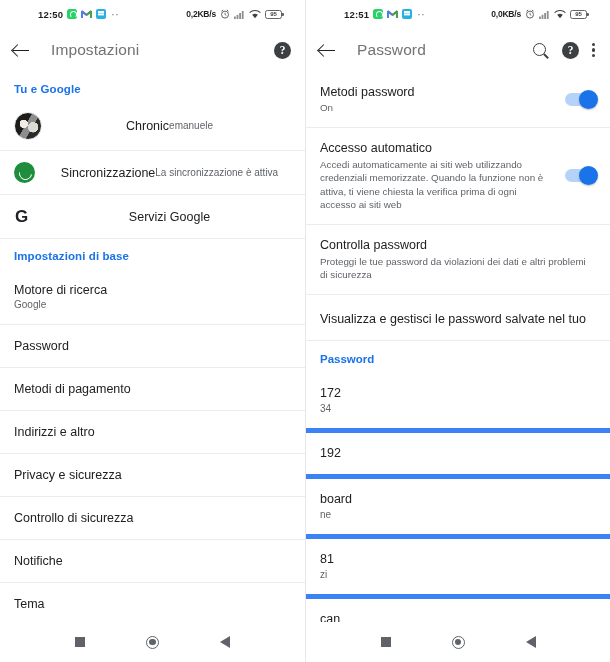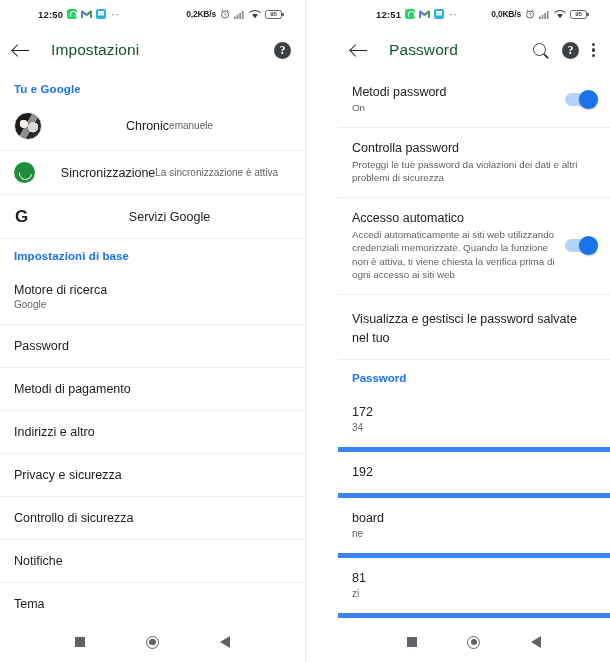--- a/index.html
+++ b/index.html
@@ -11,21 +11,21 @@
   }
   .screens { display: flex; width: 610px; height: 502px; }
   .phone {
     width: 305px; height: 662px;
     background: #ffffff;
     position: relative;
     overflow: hidden;
     display: flex;
     flex-direction: column;
   }
-  .phone.right { border-left: 1px solid #e8e8e8; padding-left: 32px; }
+  .phone.right { border-left: 1px solid #e8e8e8; }
 
   
   .statusbar {
     height: 28px;
     display: flex;
     align-items: center;
     padding: 0 9px;
     font-size: 9.5px;
     color: #1f1f1f;
     flex: 0 0 auto;
@@ -56,21 +56,21 @@
   .appbar {
     height: 44px;
     display: flex;
     align-items: center;
     padding: 0 10px 0 12px;
     flex: 0 0 auto;
     background: #fff;
   }
   .appbar .title {
     font-size: 15.5px;
-    color: #14532d;
+    color: #737373;
     margin-left: 20px;
     font-weight: 400;
     letter-spacing: .1px;
   }
   .bar-icons { margin-left: auto; display: flex; align-items: center; gap: 13px; padding-right: 4px; }
 
   .back-arrow { width: 19px; height: 19px; position: relative; cursor: pointer; }
   .back-arrow::before { content: ""; position: absolute; left: 1px; top: 9px; width: 16px; height: 1.6px; background: #202124; }
   .back-arrow::after { content: ""; position: absolute; left: 1px; top: 5px; width: 8px; height: 8px;
         border-left: 1.6px solid #202124; border-bottom: 1.6px solid #202124; transform: rotate(45deg); }
@@ -370,32 +370,32 @@
           <div class="ptitle">Metodi password</div>
           <div class="psmall">On</div>
         </div>
         <div class="toggle">
           <div class="knob"></div>
         </div>
       </div>
 
       <div class="prow">
         <div class="ptexts">
+          <div class="ptitle">Accesso automatico</div>
+          <div class="pdesc">Accedi automaticamente ai siti web utilizzando credenziali memorizzate. Quando la funzione non è attiva, ti viene chiesta la verifica prima di ogni accesso ai siti web</div>
+        </div>
+        <div class="toggle">
+          <div class="knob"></div>
+        </div>
+      </div>
+
+      <div class="prow">
+        <div class="ptexts">
           <div class="ptitle">Controlla password</div>
           <div class="pdesc">Proteggi le tue password da violazioni dei dati e altri problemi di sicurezza</div>
-        </div>
-      </div>
-
-      <div class="prow">
-        <div class="ptexts">
-          <div class="ptitle">Accesso automatico</div>
-          <div class="pdesc">Accedi automaticamente ai siti web utilizzando credenziali memorizzate. Quando la funzione non è attiva, ti viene chiesta la verifica prima di ogni accesso ai siti web</div>
-        </div>
-        <div class="toggle">
-          <div class="knob"></div>
         </div>
       </div>
 
       <div class="link-row">
         <span class="lt">Visualizza e gestisci le password salvate nel tuo</span>
       </div>
 
       <div class="pw-head">Password</div>
 
       <div class="pw-item">

